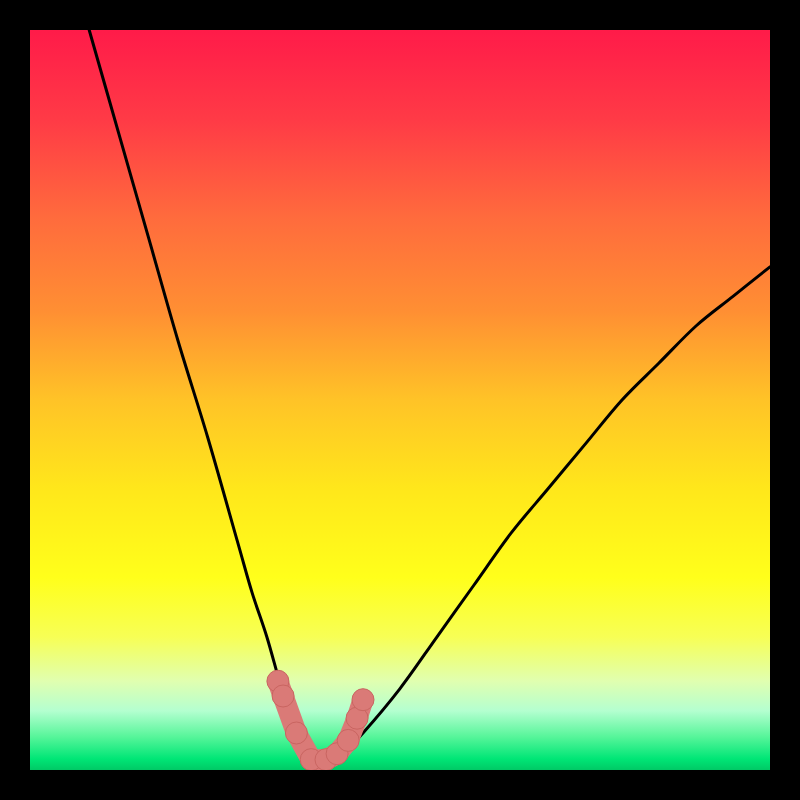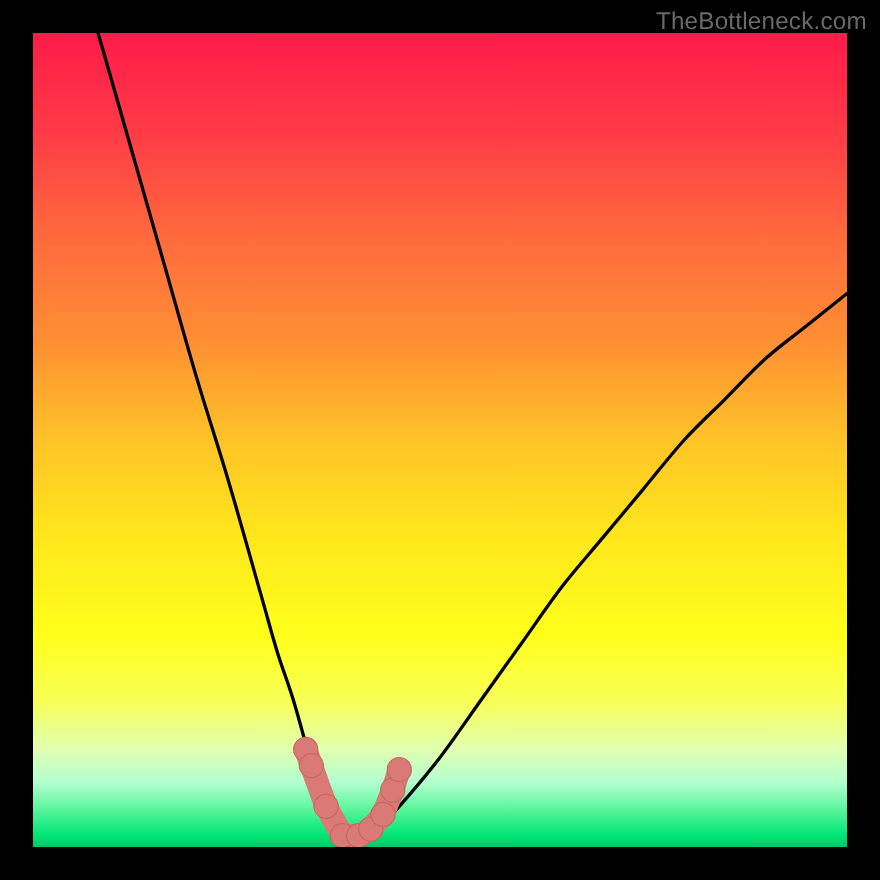--- a/index.html
+++ b/index.html
@@ -99,15 +99,14 @@
           <circle cx="296.00" cy="729.64" r="11" fill="#da7a77" stroke="#c96561" stroke-width="1"></circle>
           <circle cx="307.10" cy="723.72" r="11" fill="#da7a77" stroke="#c96561" stroke-width="1"></circle>
           <circle cx="318.20" cy="710.40" r="11" fill="#da7a77" stroke="#c96561" stroke-width="1"></circle>
           <circle cx="327.08" cy="688.20" r="11" fill="#da7a77" stroke="#c96561" stroke-width="1"></circle>
           <circle cx="333.00" cy="669.70" r="11" fill="#da7a77" stroke="#c96561" stroke-width="1"></circle>
         </g>
     </svg>
 
   </div>
 
-  <div class="watermark">TheBottleneck.com</div>
 
 </div>
 
 </body></html>

